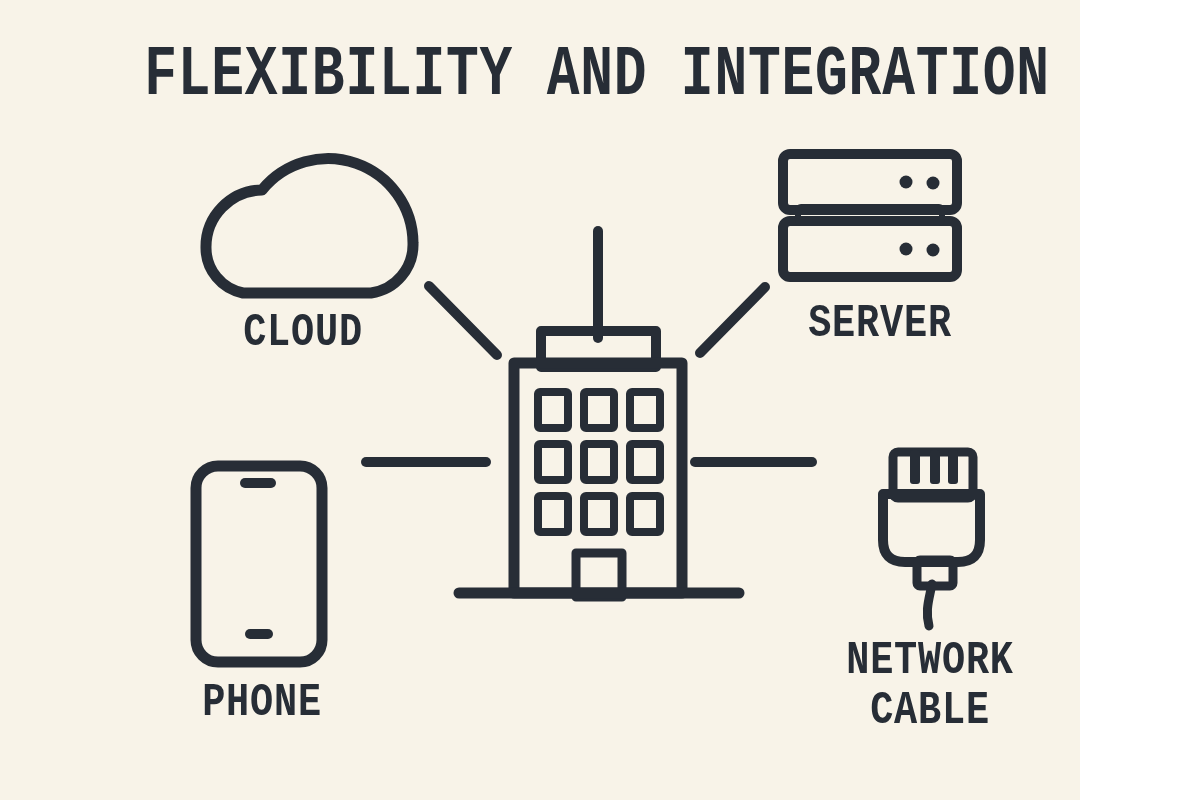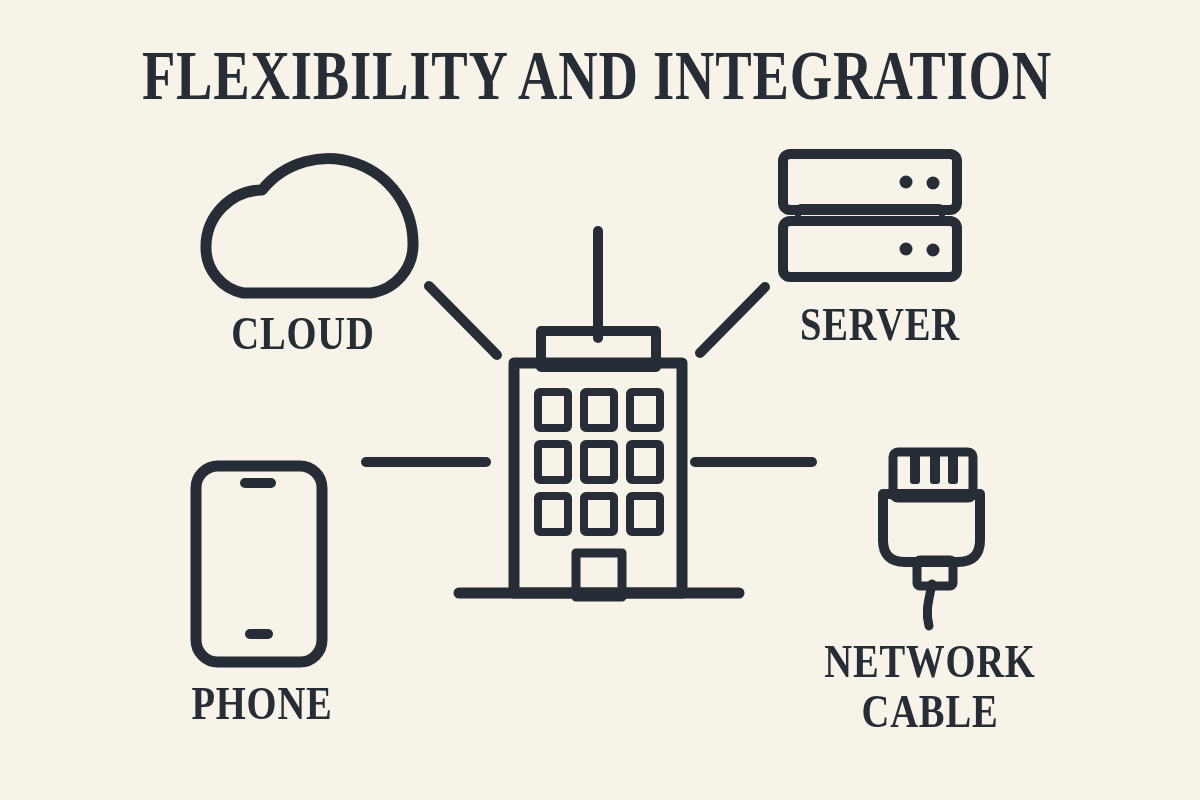--- a/index.html
+++ b/index.html
@@ -1,21 +1,21 @@
 <!DOCTYPE html>
 <html><head>
 <meta charset="utf-8">
 <style>
   html,body{margin:0;padding:0;}
   .stage{
     position:relative;
-    width:1200px;height:800px;
+    width:1080px;height:800px;
     background:#f8f3e8;
     overflow:hidden;
-    font-family:Liberation Serif, serif;
+    font-family:Liberation Mono, monospace;
   }
   .canvas{position:absolute;left:0;top:0;}
   .o{stroke:#272d36;fill:none;}
   .lab{
     position:absolute;
     color:#272d36;
     font-weight:bold;
     font-size:47px;
     letter-spacing:1px;
     white-space:nowrap;

